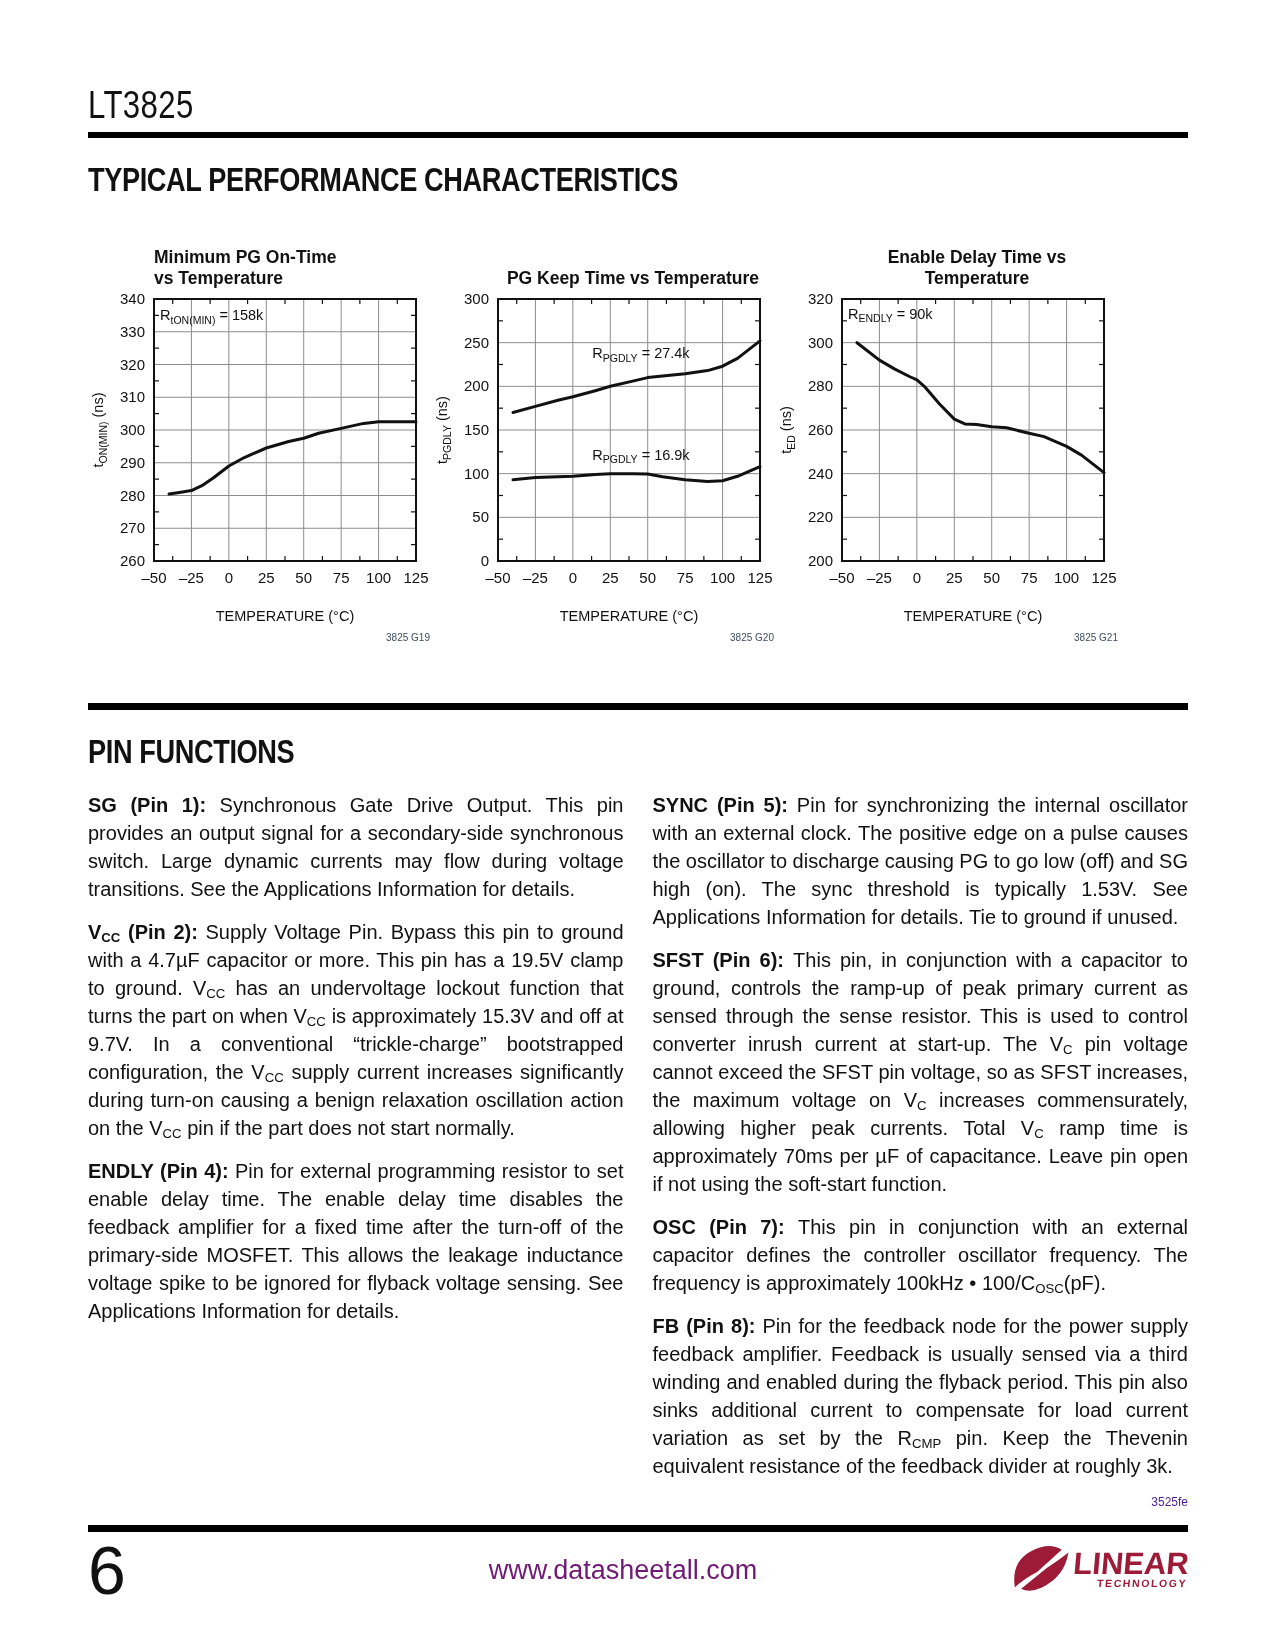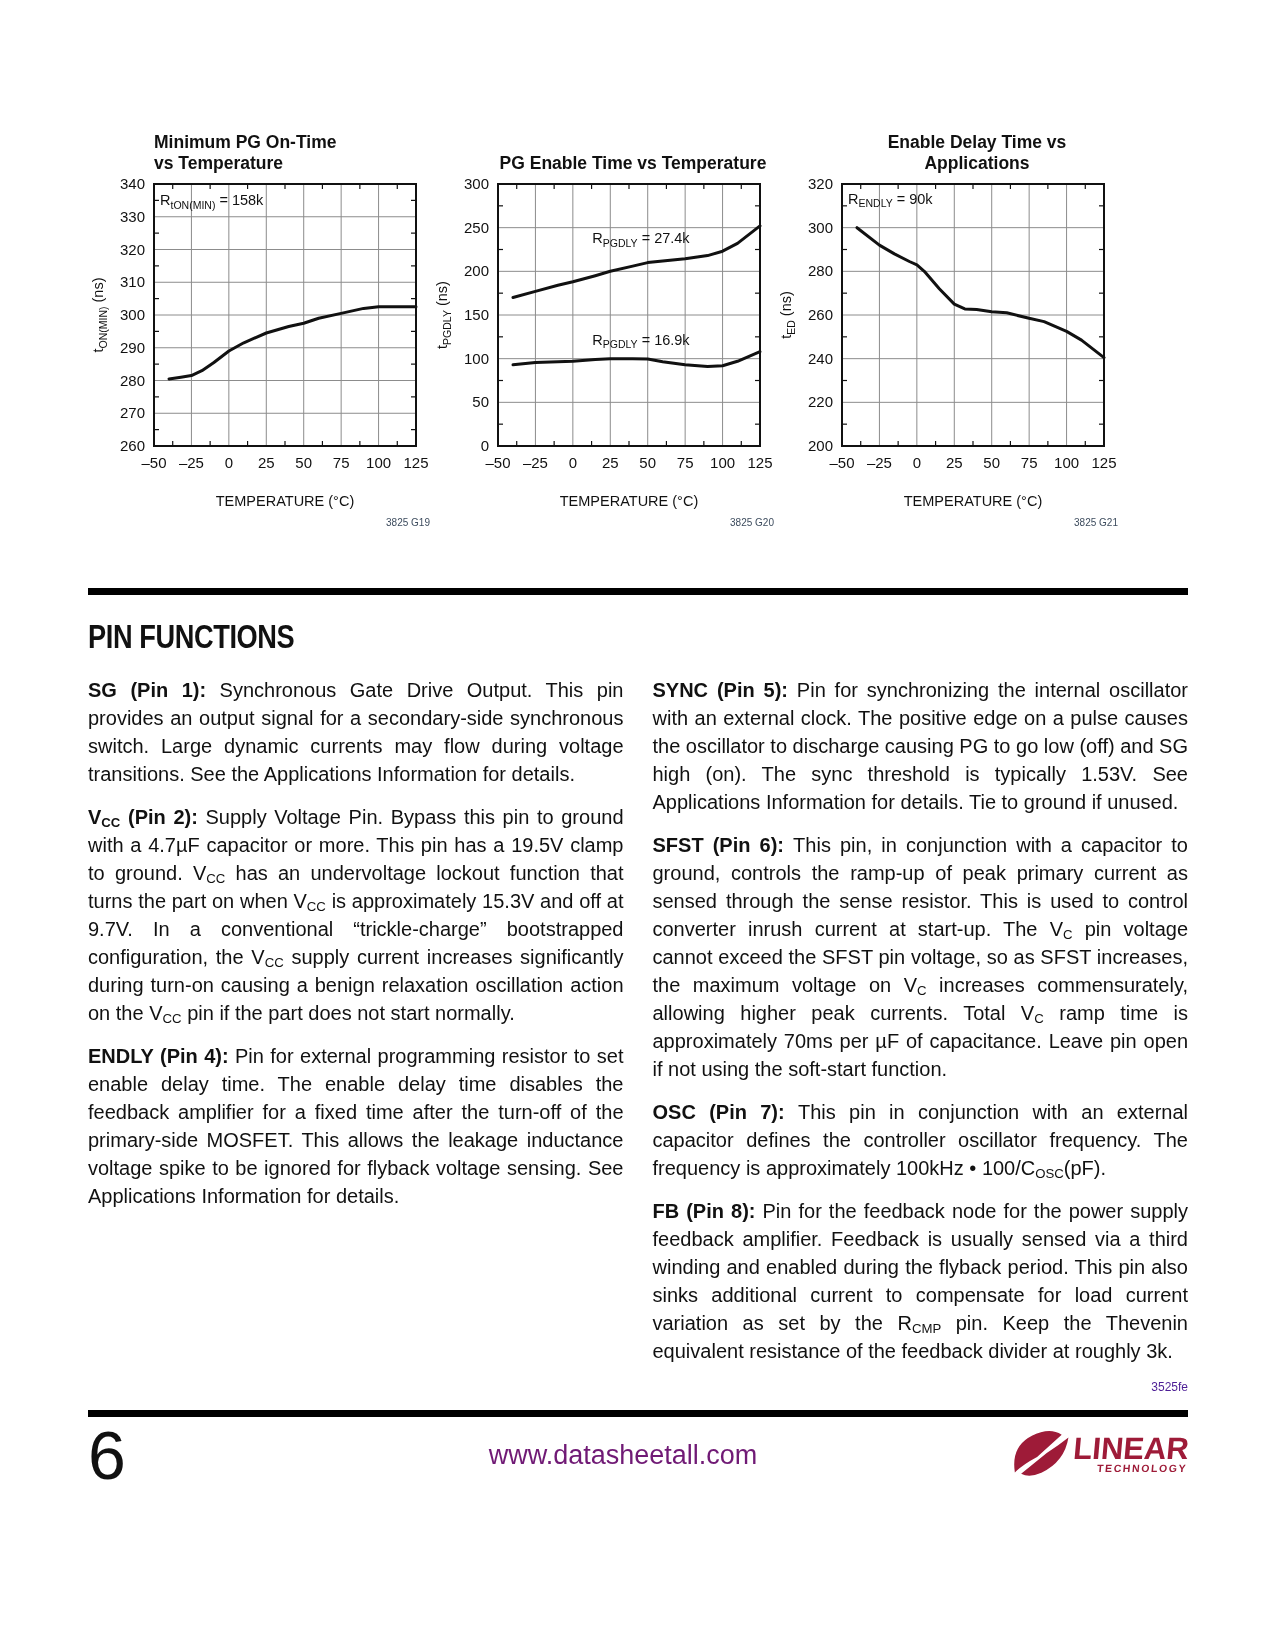--- a/index.html
+++ b/index.html
@@ -32,20 +32,25 @@
   .logo{width:250px;display:flex;justify-content:flex-end;align-items:center;gap:3px;}
   .logo-text{transform:skewX(-5deg);}
   .logo-name{font-size:31px;font-weight:bold;line-height:.88;letter-spacing:0;}
   .logo-sub{font-size:10.5px;font-weight:bold;letter-spacing:1.6px;text-align:right;}
 </style>
 </head>
 <body>
 
 <div class="page">
 
+  <header>
+    <div class="part-number"><span class="cond">LT3825</span></div>
+    <div class="rule head"></div>
+    <h1 class="section-heading"><span class="cond">TYPICAL PERFORMANCE CHARACTERISTICS</span></h1>
+  </header>
 
   <section class="charts">
     <div class="chart">
         <div class="chart-title" style="text-align: left; padding-left: 66px;">
           <div>Minimum PG On-Time</div>
           <div>vs Temperature</div>
         </div>
         <svg width="344" height="354" viewBox="0 0 344 354" class="chart-svg">
           <line x1="103.42857142857142" y1="8" x2="103.42857142857142" y2="270" stroke="#8c8c8c" stroke-width="1"></line>
           <line x1="140.85714285714283" y1="8" x2="140.85714285714283" y2="270" stroke="#8c8c8c" stroke-width="1"></line>
@@ -110,21 +115,21 @@
           <text x="253.14285714285714" y="292" text-anchor="middle" font-size="15" fill="#111111">75</text>
           <text x="290.57142857142856" y="292" text-anchor="middle" font-size="15" fill="#111111">100</text>
           <text x="328" y="292" text-anchor="middle" font-size="15" fill="#111111">125</text>
           <text transform="translate(15 139) rotate(-90)" text-anchor="middle" fill="#111111"><tspan font-size="14.5">t</tspan><tspan font-size="10.5" dy="3.5">ON(MIN)</tspan><tspan font-size="14.5" dy="-3.5"> (ns)</tspan></text>
           <text x="197" y="330" text-anchor="middle" font-size="14.5" fill="#111111">TEMPERATURE (°C)</text>
           <text x="342" y="350" text-anchor="end" font-size="10" fill="#3d4c5e">3825 G19</text>
         </svg>
       </div>
     <div class="chart">
         <div class="chart-title" style="text-align: center; padding-left: 58px;">
-          <div>PG Enable Time vs Temperature</div>
+          <div>PG Keep Time vs Temperature</div>
         </div>
         <svg width="344" height="354" viewBox="0 0 344 354" class="chart-svg">
           <line x1="103.42857142857142" y1="8" x2="103.42857142857142" y2="270" stroke="#8c8c8c" stroke-width="1"></line>
           <line x1="140.85714285714283" y1="8" x2="140.85714285714283" y2="270" stroke="#8c8c8c" stroke-width="1"></line>
           <line x1="178.28571428571428" y1="8" x2="178.28571428571428" y2="270" stroke="#8c8c8c" stroke-width="1"></line>
           <line x1="215.7142857142857" y1="8" x2="215.7142857142857" y2="270" stroke="#8c8c8c" stroke-width="1"></line>
           <line x1="253.14285714285714" y1="8" x2="253.14285714285714" y2="270" stroke="#8c8c8c" stroke-width="1"></line>
           <line x1="290.57142857142856" y1="8" x2="290.57142857142856" y2="270" stroke="#8c8c8c" stroke-width="1"></line>
           <line x1="66" y1="226.33333333333334" x2="328" y2="226.33333333333334" stroke="#8c8c8c" stroke-width="1"></line>
           <line x1="66" y1="182.66666666666666" x2="328" y2="182.66666666666666" stroke="#8c8c8c" stroke-width="1"></line>
@@ -177,21 +182,21 @@
           <text x="253.14285714285714" y="292" text-anchor="middle" font-size="15" fill="#111111">75</text>
           <text x="290.57142857142856" y="292" text-anchor="middle" font-size="15" fill="#111111">100</text>
           <text x="328" y="292" text-anchor="middle" font-size="15" fill="#111111">125</text>
           <text transform="translate(15 139) rotate(-90)" text-anchor="middle" fill="#111111"><tspan font-size="14.5">t</tspan><tspan font-size="10.5" dy="3.5">PGDLY</tspan><tspan font-size="14.5" dy="-3.5"> (ns)</tspan></text>
           <text x="197" y="330" text-anchor="middle" font-size="14.5" fill="#111111">TEMPERATURE (°C)</text>
           <text x="342" y="350" text-anchor="end" font-size="10" fill="#3d4c5e">3825 G20</text>
         </svg>
       </div>
     <div class="chart">
         <div class="chart-title" style="text-align: center; padding-left: 58px;">
-          <div>Enable Delay Time vs Applications</div>
+          <div>Enable Delay Time vs Temperature</div>
         </div>
         <svg width="344" height="354" viewBox="0 0 344 354" class="chart-svg">
           <line x1="103.42857142857142" y1="8" x2="103.42857142857142" y2="270" stroke="#8c8c8c" stroke-width="1"></line>
           <line x1="140.85714285714283" y1="8" x2="140.85714285714283" y2="270" stroke="#8c8c8c" stroke-width="1"></line>
           <line x1="178.28571428571428" y1="8" x2="178.28571428571428" y2="270" stroke="#8c8c8c" stroke-width="1"></line>
           <line x1="215.7142857142857" y1="8" x2="215.7142857142857" y2="270" stroke="#8c8c8c" stroke-width="1"></line>
           <line x1="253.14285714285714" y1="8" x2="253.14285714285714" y2="270" stroke="#8c8c8c" stroke-width="1"></line>
           <line x1="290.57142857142856" y1="8" x2="290.57142857142856" y2="270" stroke="#8c8c8c" stroke-width="1"></line>
           <line x1="66" y1="226.33333333333334" x2="328" y2="226.33333333333334" stroke="#8c8c8c" stroke-width="1"></line>
           <line x1="66" y1="182.66666666666666" x2="328" y2="182.66666666666666" stroke="#8c8c8c" stroke-width="1"></line>

